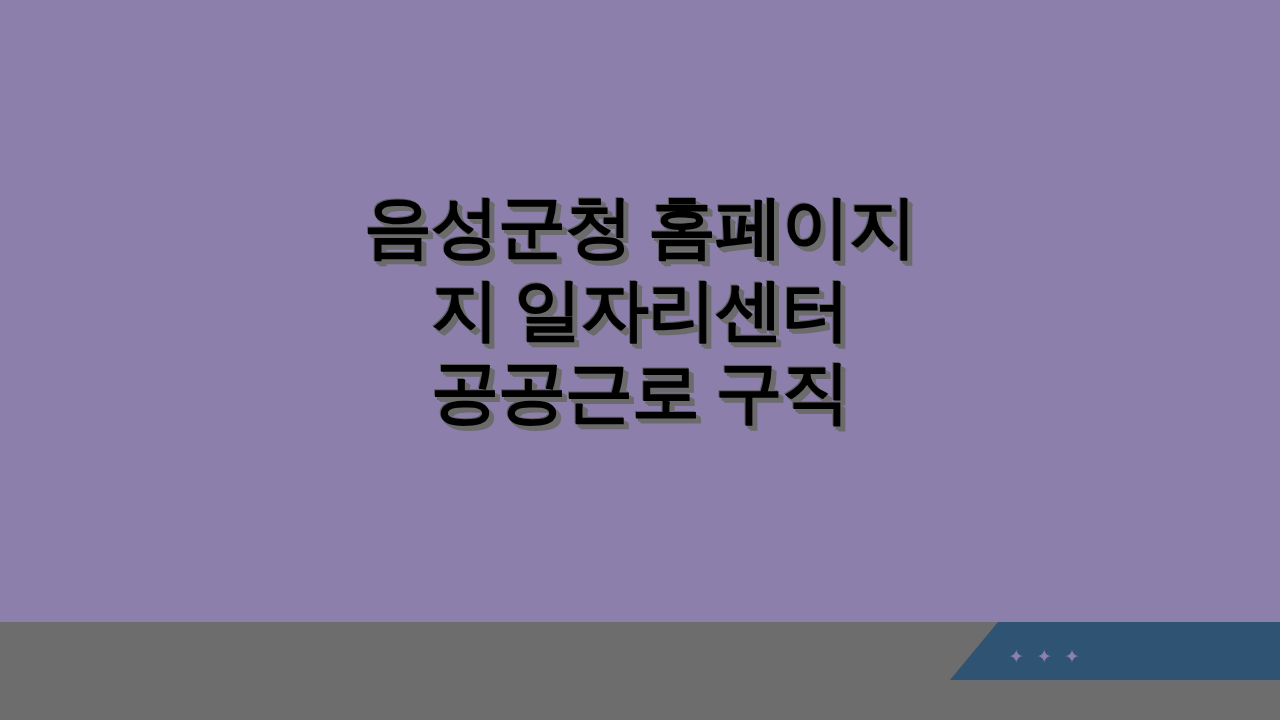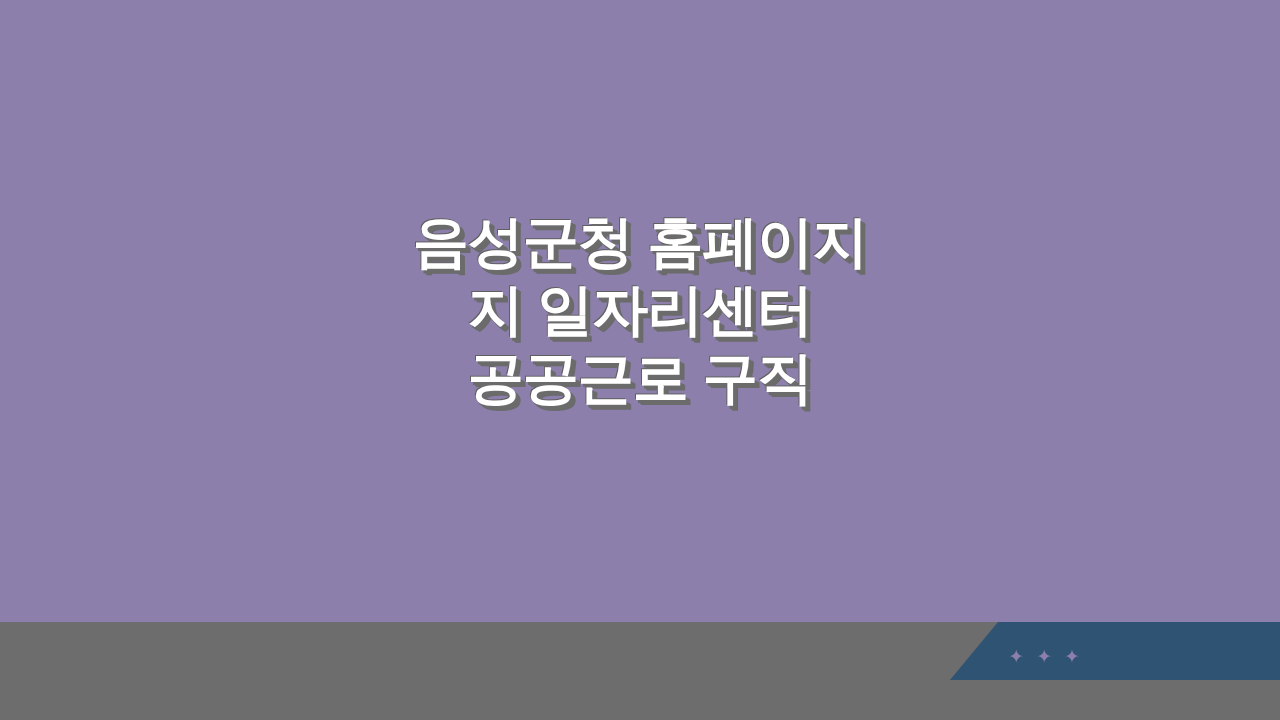--- a/index.html
+++ b/index.html
@@ -60,25 +60,25 @@
     top: 0;
     width: 1280px;
     height: 620px;
     display: flex;
     align-items: center;
     justify-content: center;
   }
   #title {
     width: 1000px;
     text-align: center;
-    font-family: Liberation Sans, sans-serif;
+    font-family: Liberation Serif, serif;
     font-weight: bold;
-    font-size: 56px;
+    font-size: 68px;
     line-height: 1.22;
-    color: #ffffff;
+    color: #000000;
     letter-spacing: -1px;
     text-shadow:
       4px 4px 0 #6b6b6b,
       5px 5px 0 #6b6b6b,
       2px 3px 0 #6b6b6b,
       -1px -1px 0 #5f5f5f;
     white-space: pre-line;
   }
 </style>
 </head>

